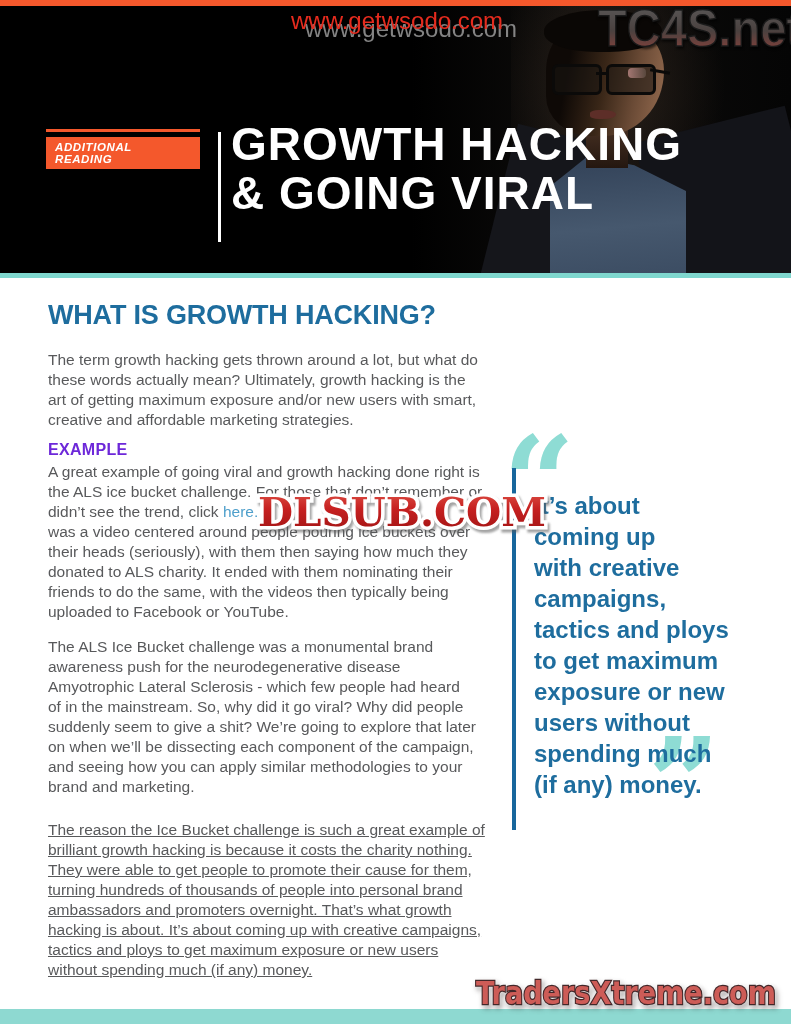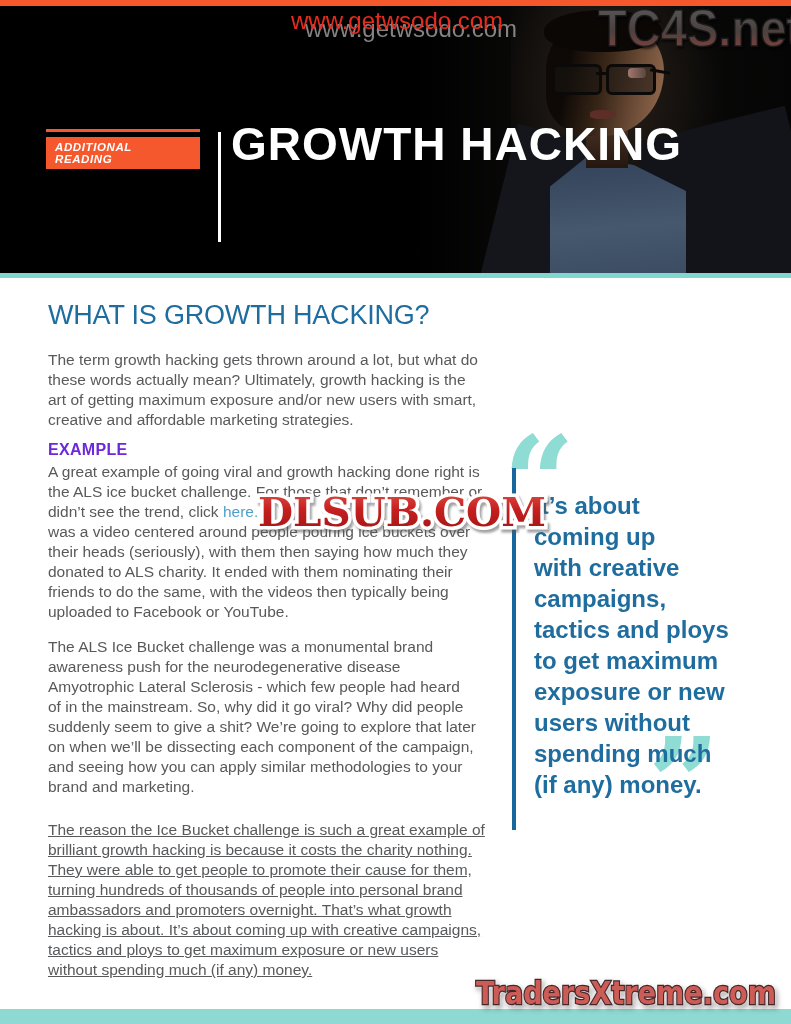--- a/index.html
+++ b/index.html
@@ -49,21 +49,21 @@
                 font-weight:400;letter-spacing:3px;line-height:46px;}
   .v-divider{position:absolute;left:218px;top:126px;width:3px;height:110px;background:#fff;z-index:5;}
   .title-block{position:absolute;left:231px;top:114px;z-index:5;}
   .title-line{color:#fff;font-weight:bold;font-size:46px;line-height:49px;letter-spacing:1px;}
   .byline{margin-top:10px;color:#e2e2e2;font-size:13.5px;letter-spacing:1.4px;}
 
   
   .teal-divider{position:absolute;left:0;top:273px;width:791px;height:5px;background:#7fd7ce;}
 
   
-  .article-heading{position:absolute;left:48px;top:300px;color:#1e6d9e;font-weight:normal;
+  .article-heading{position:absolute;left:48px;top:300px;color:#1e6d9e;font-weight:bold;
                    font-size:27px;letter-spacing:-.2px;z-index:2;}
   .para{position:absolute;left:48px;width:470px;color:#58595b;font-size:15.5px;
         line-height:20px;white-space:pre;z-index:2;}
   .para-intro{top:350px;}
   .example-heading{position:absolute;left:48px;top:441px;color:#6d28d9;font-weight:bold;
                    font-size:16px;letter-spacing:.3px;z-index:2;}
   .para-example{top:462px;}
   .para-three{top:637px;}
   .para-four{top:820px;text-decoration:underline;}
   .inline-link{color:#4e9fcb;text-decoration:none;cursor:pointer;}
@@ -119,20 +119,21 @@
 
     <div class="badge-group">
       <div class="badge-rule"></div>
       <div class="badge">ADDITIONAL READING</div>
     </div>
 
     <div class="v-divider"></div>
 
     <div class="title-block">
       <div class="title-line">GROWTH HACKING</div>
+      <div class="title-line">&amp; GOING VIRAL</div>
     </div>
   </div>
 
   <div class="teal-divider"></div>
 
   <div class="article-heading">WHAT IS GROWTH HACKING?</div>
 
   <div class="para para-intro">The term growth hacking gets thrown around a lot, but what do
 these words actually mean? Ultimately, growth hacking is the
 art of getting maximum exposure and/or new users with smart,

